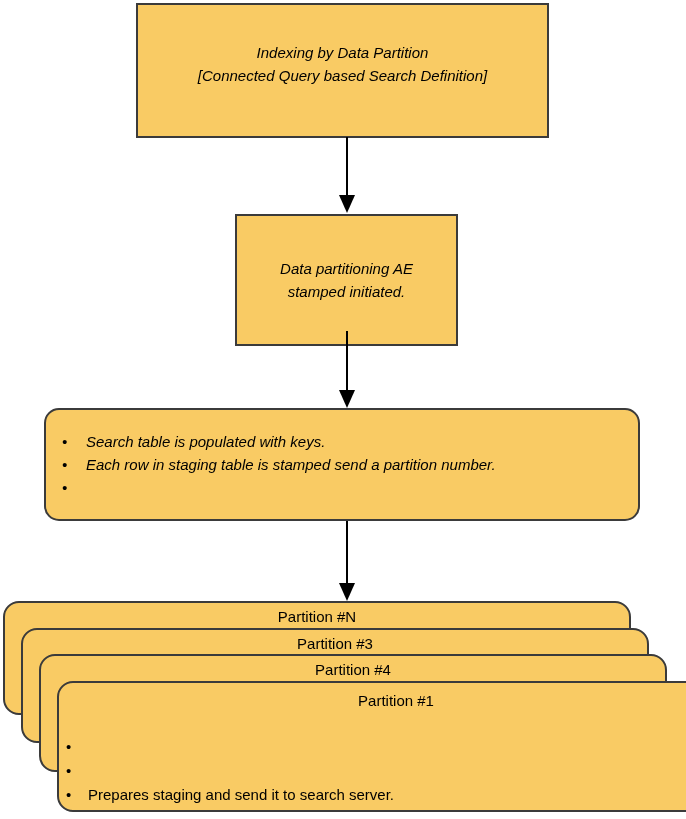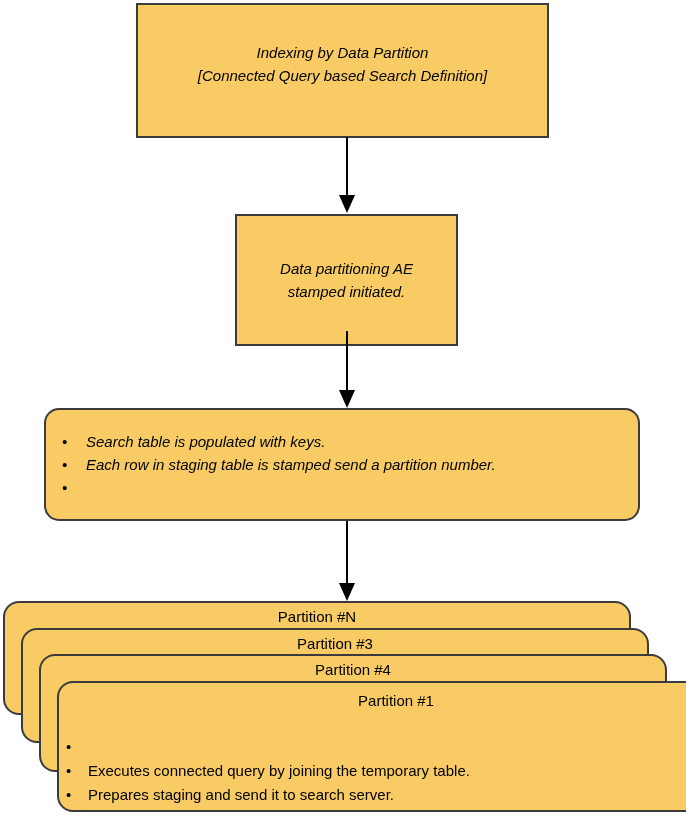--- a/index.html
+++ b/index.html
@@ -146,21 +146,20 @@
     <span class="card-title">Partition #4</span>
   </div>
   <div class="card card-front">
     <span class="card-title">Partition #1</span>
     <ul class="bullets">
       <li>
         <span class="dot">•</span>
       </li>
       <li>
         <span class="dot">•</span>
-        <span>Executes connected query by joining the temporary table.</span>
       </li>
       <li>
         <span class="dot">•</span>
         <span>Prepares staging and send it to search server.</span>
       </li>
     </ul>
   </div>
 
 </div>
 

